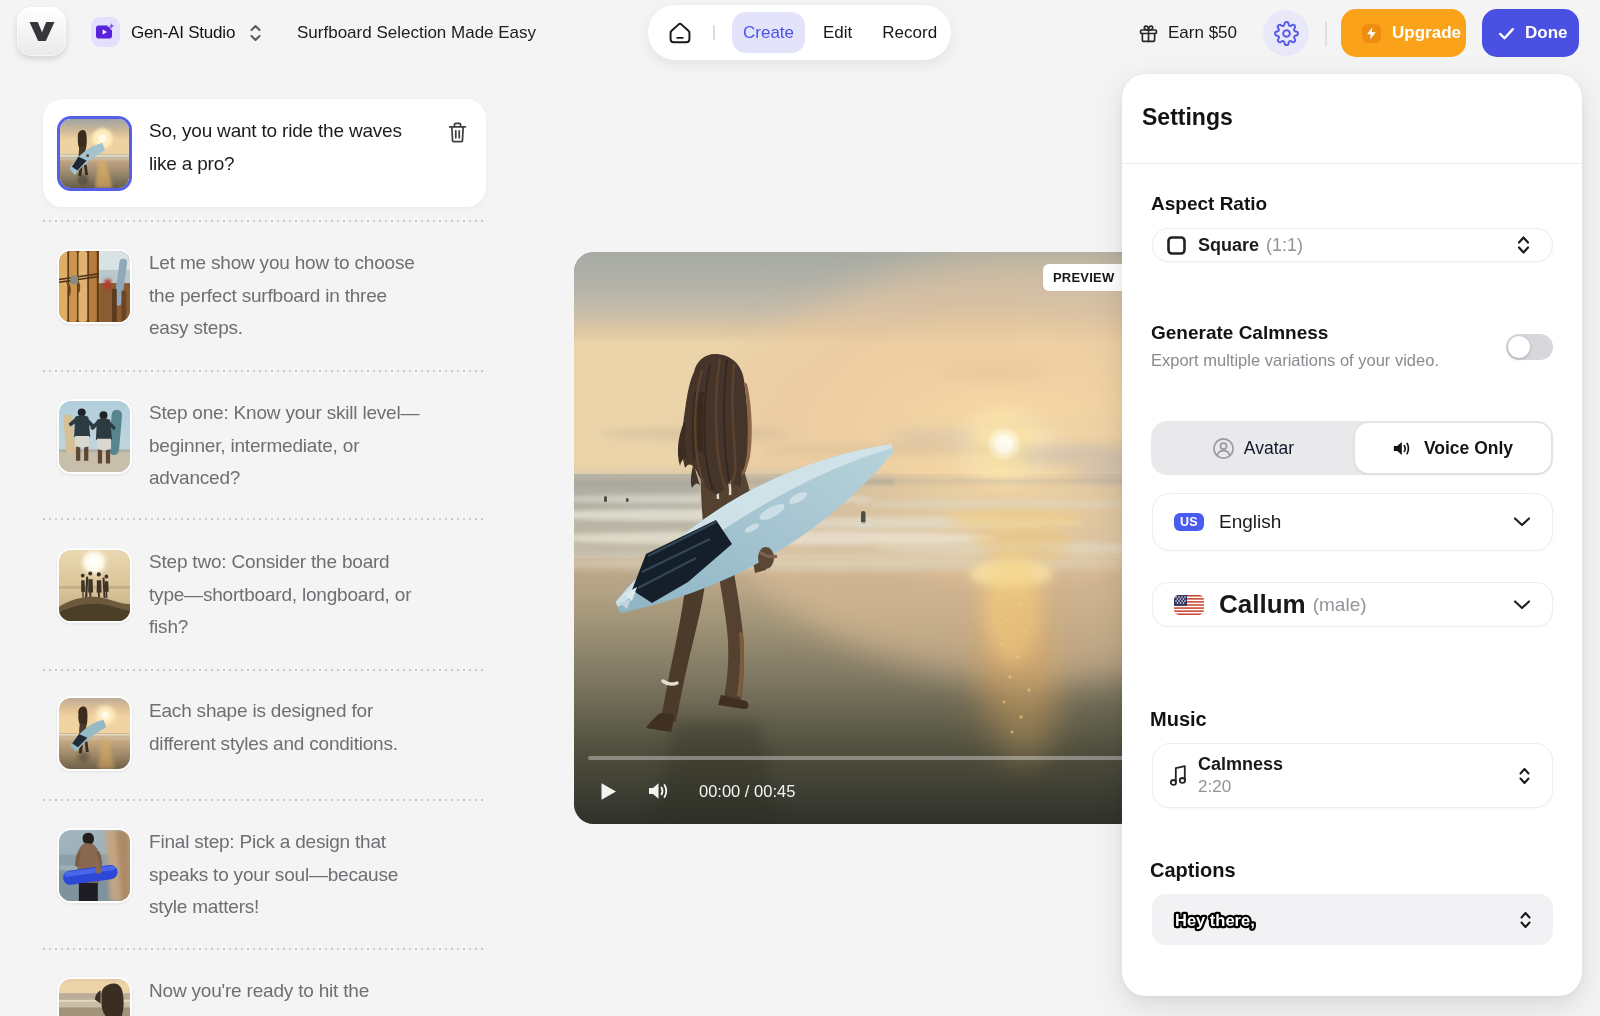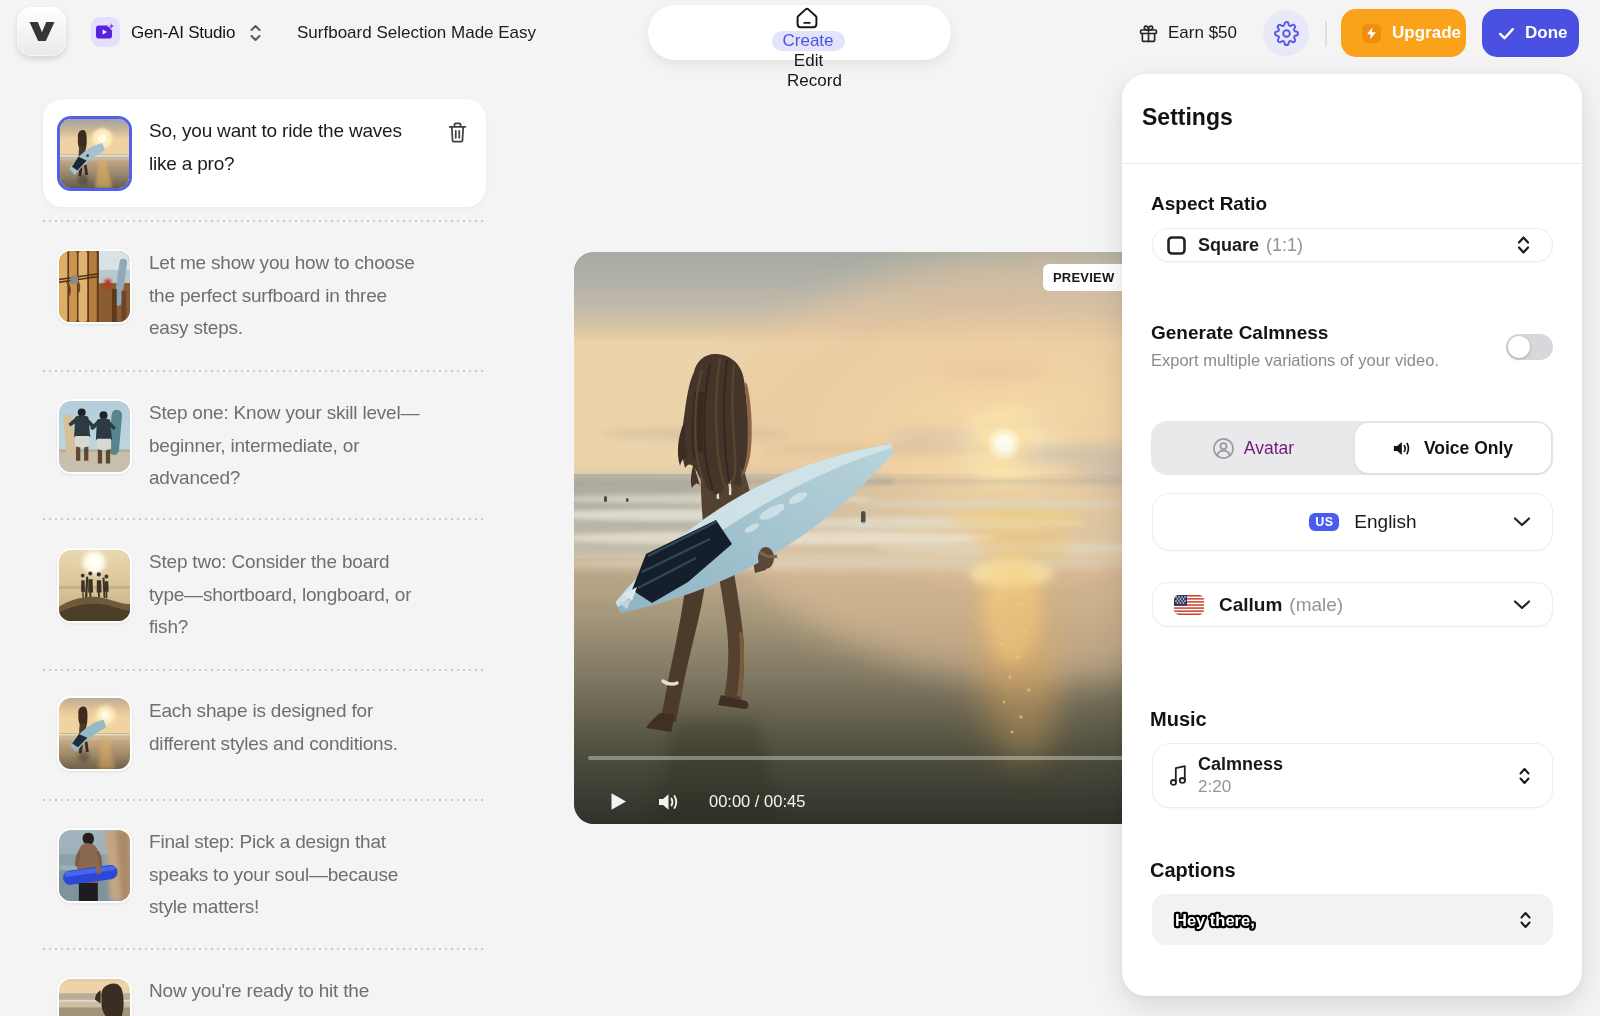--- a/index.html
+++ b/index.html
@@ -13,21 +13,21 @@
   box-shadow:0 3px 6px rgba(0,0,0,.14), inset 0 0 0 1px rgba(255,255,255,.6);
   display:flex; align-items:center; justify-content:center; }
 
 .appicon { left:91px; top:17px; width:29px; height:30px; border-radius:9px; background:#e2e0fc;
   display:flex; align-items:center; justify-content:center; }
 .appname { left:131px; top:23px; font-size:17px; font-weight:400; letter-spacing:-0.2px; color:#121214; }
 .sortchev { left:249px; top:22px; }
 .doctitle { left:297px; top:23px; font-size:17px; font-weight:500; color:#202023; }
 
 .tabs { left:648px; top:5px; width:303px; height:55px; border-radius:28px; background:#fff;
-  box-shadow:0 5px 14px rgba(0,0,0,.07); display:flex; align-items:center;flex-direction:column; }
+  box-shadow:0 5px 14px rgba(0,0,0,.07); display:flex; align-items:center; }
 .tabs .home { margin-left:15px; width:34px; display:flex; justify-content:center; }
 .tabs .tdiv { width:2px; height:15px; background:#dbdbdf; margin-left:16px; border-radius:1px; }
 .chip-create { margin-left:17px; width:73px; height:41px; border-radius:14px; background:#e3e3fc;
   color:#4b53e6; font-size:17px; font-weight:500; display:flex; align-items:center; justify-content:center; }
 .tab-plain { font-size:17px; font-weight:500; color:#18181b; }
 .tab-edit { margin-left:18px; }
 .tab-record { margin-left:30px; }
 
 .earn { left:1138px; top:16px; height:34px; display:flex; align-items:center; gap:9px; }
 .earn span { font-size:17px; font-weight:500; color:#1b1b1e; }
@@ -57,38 +57,38 @@
 .item { position:absolute; left:43px; width:443px; }
 .item .txt { position:absolute; left:106px; width:288px; font-size:19px; line-height:32.5px; letter-spacing:-0.2px; color:#6e6e73; }
 .sep { position:absolute; left:43px; width:443px; height:2px;
   background:repeating-linear-gradient(90deg,#c9c9cd 0 2px,transparent 2px 6px); }
 
 
 .video { left:574px; top:252px; width:564px; height:572px; border-radius:20px; overflow:hidden; background:#888; }
 .preview-badge { position:absolute; left:469px; width:92px; top:12px; height:27px; background:#fff; border-radius:6px;
   display:flex; align-items:center; padding:0 14px 0 10px; font-size:13px; font-weight:600; letter-spacing:.2px; color:#18181b; }
 .seekbar { position:absolute; left:14px; right:0px; top:504px; height:4px; border-radius:2px; background:rgba(255,255,255,.35); }
-.vcontrols { position:absolute; left:10px; top:519px; width:100%; height:40px; display:flex; align-items:flex-end; }
+.vcontrols { position:absolute; left:0; top:519px; width:100%; height:40px; display:flex; align-items:center; }
 .vtime { color:#f5f5f4; font-size:16.5px; margin-left:26px; }
 
 
 .panel { left:1122px; top:74px; width:460px; height:922px; background:#fff; border-radius:24px;
   box-shadow:0 12px 34px rgba(0,0,0,.10), 0 2px 8px rgba(0,0,0,.05);padding-left:8px; }
 .panel h1 { position:absolute; left:20px; top:30px; font-size:23px; font-weight:700; color:#131316; }
 .pdiv { position:absolute; left:0; top:89px; width:100%; height:1px; background:#ececee; }
 .sec-h { position:absolute; font-size:19px; font-weight:700; color:#131316; }
 .selbox { position:absolute; left:30px; width:401px; background:#fff; border:1px solid #ededf0;
   border-radius:16px; box-shadow:0 1px 2px rgba(0,0,0,.03); display:flex; align-items:center; }
 .updown { position:absolute; right:21px; top:50%; transform:translateY(-50%); }
 .toggle { position:absolute; left:384px; top:260px; width:47px; height:26px; border-radius:13px; background:#d7d7dc; }
 .toggle i { position:absolute; left:2px; top:2px; width:22px; height:22px; border-radius:50%; background:#fff;
   box-shadow:0 1px 3px rgba(0,0,0,.25); }
 .seg { position:absolute; left:29px; top:347px; width:402px; height:54px; border-radius:16px; background:#e9e9ec; }
 .seg .avatar { position:absolute; left:0; top:0; width:204px; height:54px; display:flex; align-items:center;
-  justify-content:center; gap:9px; color:#701a75; font-size:17.5px; font-weight:500; }
+  justify-content:center; gap:9px; color:#0f172a; font-size:17.5px; font-weight:500; }
 .seg .voice { position:absolute; left:204px; top:2px; width:196px; height:50px; background:#fff; border-radius:14px;
   box-shadow:0 1px 4px rgba(0,0,0,.08); display:flex; align-items:center; justify-content:center; gap:10px;
   color:#141417; font-size:17.5px; font-weight:600; }
 .usbadge { width:30px; height:18px; border-radius:6px; background:#4a5bf0; color:#fff; font-size:12.5px;
   font-weight:700; display:flex; align-items:center; justify-content:center; letter-spacing:.3px; }
 .gray { color:#939399; font-weight:400; }
 .capbox { position:absolute; left:30px; top:820px; width:401px; height:51px; border-radius:14px; background:#f2f2f4;
   display:flex; align-items:center; }
 
 </style>
@@ -593,21 +593,21 @@
     </div>
     <div class="voice">
       <svg width="21" height="17" viewBox="0 0 25 18">
         <path d="M1 6 L5 6 L10.5 1.2 L10.5 16.8 L5 12 L1 12 Z" fill="#141417"></path>
         <path d="M13.5 5.5 Q15.5 9 13.5 12.5" fill="none" stroke="#141417" stroke-width="2" stroke-linecap="round"></path>
         <path d="M16.8 3 Q20 9 16.8 15" fill="none" stroke="#141417" stroke-width="2" stroke-linecap="round"></path>
       </svg>
       Voice Only
     </div>
   </div>
-  <div class="selbox" style="top:419px; height:58px; border-radius:18px;justify-content:center;">
+  <div class="selbox" style="top:419px; height:58px; border-radius:18px;">
     <div class="usbadge" style="margin-left:21px;">US</div>
     <span style="margin-left:15px; font-size:19px; font-weight:500; color:#1b1b1e;">English</span>
     <svg class="updown" width="18" height="10" viewBox="0 0 18 10">
         <path d="M2 1.5 L9 8 L16 1.5" fill="none" stroke="#222" stroke-width="2.2" stroke-linecap="round" stroke-linejoin="round"></path>
       </svg>
   </div>
   <div class="selbox" style="top:508px; height:45px;">
     <svg style="margin-left:21px" width="30" height="20" viewBox="0 0 30 20">
       <defs>
           <clipPath id="fc">
@@ -637,21 +637,21 @@
         <circle cx="2" cy="6" r=".8"></circle>
             <circle cx="5" cy="6" r=".8"></circle>
             <circle cx="8" cy="6" r=".8"></circle>
             <circle cx="11" cy="6" r=".8"></circle>
         <circle cx="3.5" cy="8" r=".8"></circle>
             <circle cx="6.5" cy="8" r=".8"></circle>
             <circle cx="9.5" cy="8" r=".8"></circle>
           </g>
       </g>
     </svg>
-    <span style="margin-left:15px; font-size:19px; font-weight:700; color:#18181b;">Callum</span>
+    <span style="margin-left:15px; font-size:26px; font-weight:700; color:#18181b;">Callum</span>
     <span style="margin-left:7px; font-size:19px;" class="gray">(male)</span>
     <svg class="updown" width="18" height="10" viewBox="0 0 18 10">
         <path d="M2 1.5 L9 8 L16 1.5" fill="none" stroke="#222" stroke-width="2.2" stroke-linecap="round" stroke-linejoin="round"></path>
       </svg>
   </div>
   <div class="sec-h" style="left:28px; top:634px; font-size:20px;">Music</div>
   <div class="selbox" style="top:669px; height:65px; border-radius:18px;">
     <svg style="margin-left:17px" width="17" height="21" viewBox="0 0 17 21" fill="none" stroke="#232326" stroke-width="1.8" stroke-linecap="round" stroke-linejoin="round">
       <path d="M5.8 17.3 L5.8 3.2 L14.8 1.2 L14.8 15.3"></path>
       <ellipse cx="3.4" cy="17.4" rx="2.6" ry="2.4"></ellipse>

